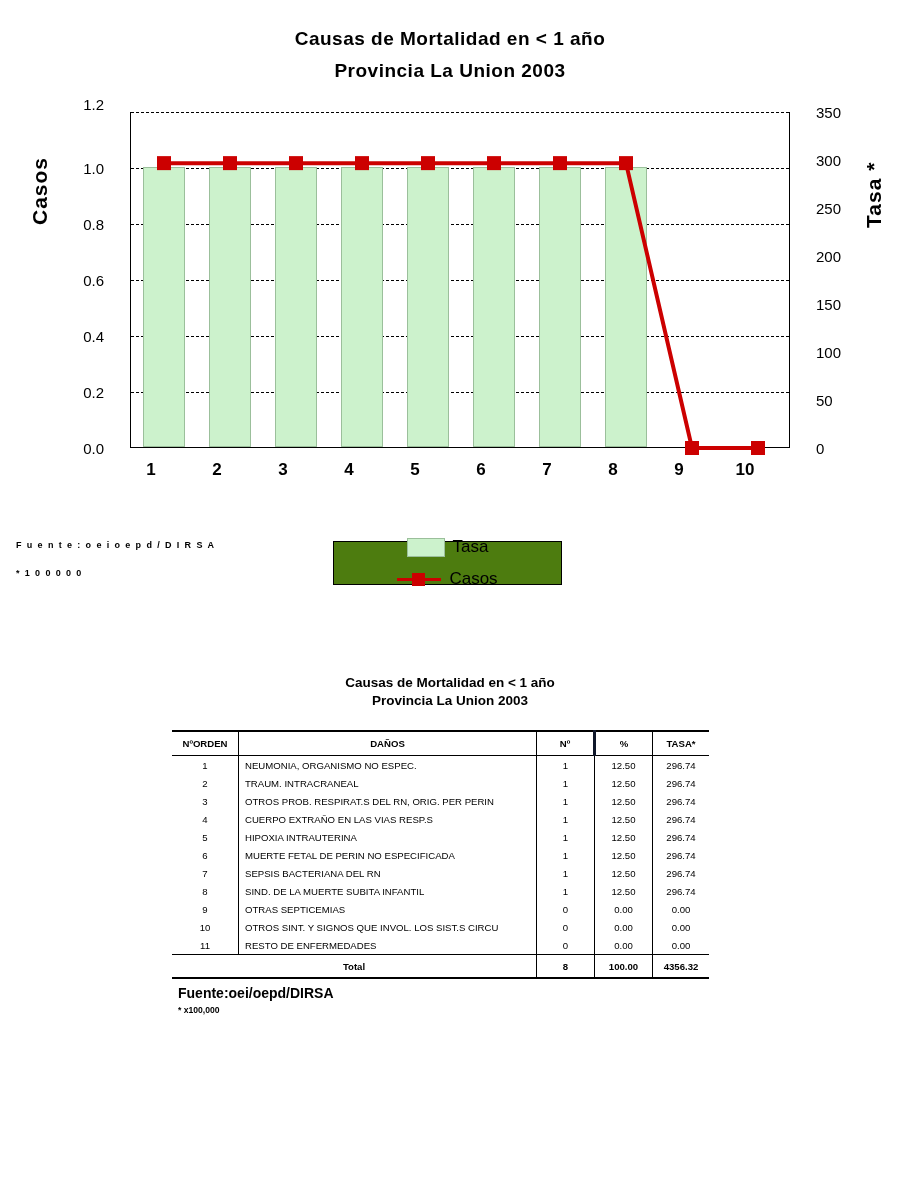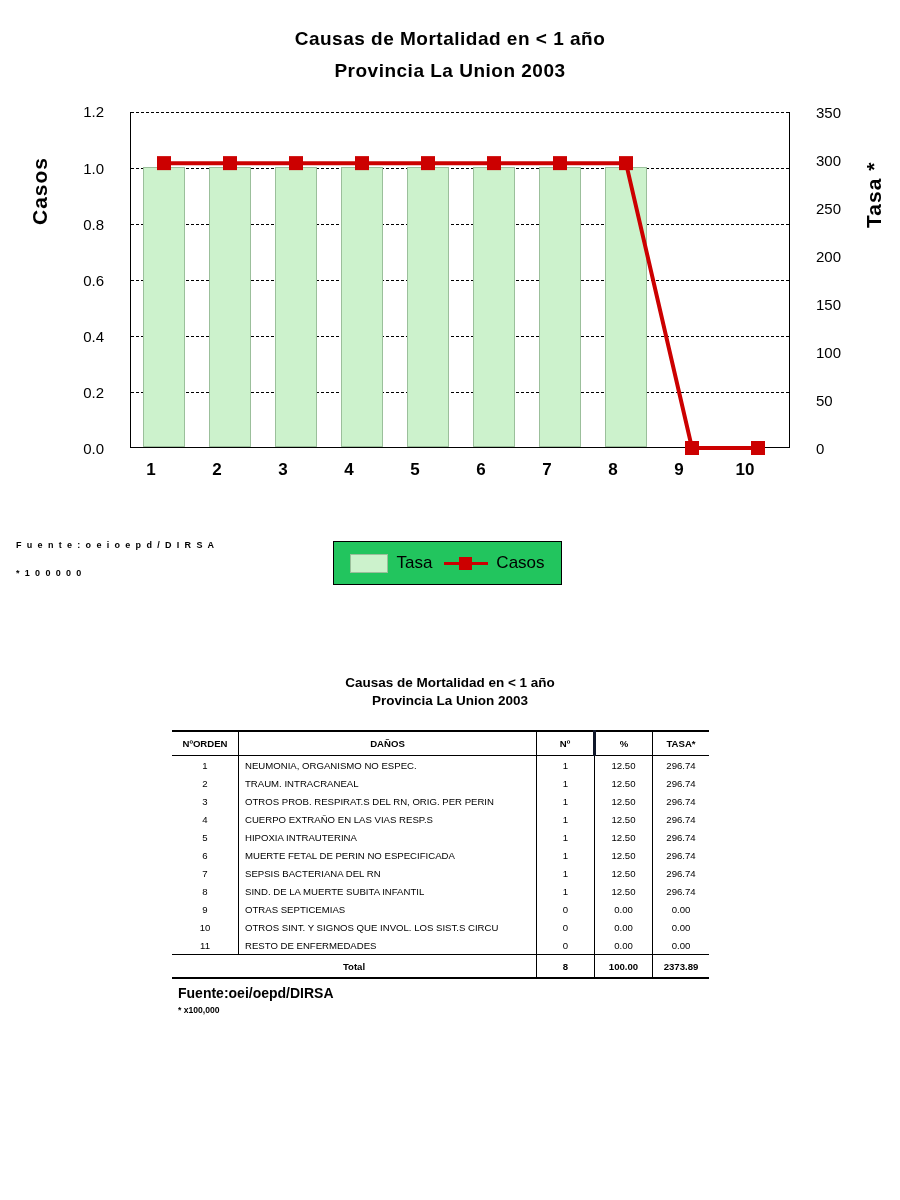--- a/index.html
+++ b/index.html
@@ -153,26 +153,27 @@
   }
 
   
   #legend {
     position: absolute;
     left: 333px;
     top: 541px;
     width: 229px;
     height: 44px;
     border: 1px solid #000;
-    background: #22c55e;
+    background: #4d7c0f;
     display: flex;
     align-items: center;
     justify-content: center;
     gap: 12px;
     box-sizing: border-box;
+    flex-direction: column;
   }
   .legend-swatch-bar {
     width: 36px;
     height: 17px;
     background: #ccf2cc;
     border: 1px solid #9bbf9b;
   }
   .legend-text {
     font-size: 17px;
   }
@@ -293,21 +294,21 @@
 <body>
 
 <div id="chart-block">
 
   <div id="chart-title-1" class="chart-title">Causas de Mortalidad en &lt; 1 año</div>
   <div id="chart-title-2" class="chart-title">Provincia La Union 2003</div>
 
   <div id="axis-title-left">Casos</div>
   <div id="axis-title-right">Tasa *</div>
 
-  <div class="y-left-label" style="top:103px;">1.2</div>
+  <div class="y-left-label" style="top:96px;">1.2</div>
   <div class="y-left-label" style="top:160px;">1.0</div>
   <div class="y-left-label" style="top:216px;">0.8</div>
   <div class="y-left-label" style="top:272px;">0.6</div>
   <div class="y-left-label" style="top:328px;">0.4</div>
   <div class="y-left-label" style="top:384px;">0.2</div>
   <div class="y-left-label" style="top:440px;">0.0</div>
 
   <div class="y-right-label" style="top:104px;">350</div>
   <div class="y-right-label" style="top:152px;">300</div>
   <div class="y-right-label" style="top:200px;">250</div>
@@ -489,21 +490,21 @@
             <td class="orden">11</td>
             <td class="danos">RESTO DE ENFERMEDADES</td>
             <td class="num">0</td>
             <td class="pct">0.00</td>
             <td class="tasa">0.00</td>
           </tr>
           <tr class="total-row">
             <td class="total-label" colspan="2">Total</td>
             <td class="num">8</td>
             <td class="pct">100.00</td>
-            <td class="tasa">2373.89</td>
+            <td class="tasa">4356.32</td>
           </tr>
         </tbody>
     </table>
   </div>
 
   <div id="table-source">Fuente:oei/oepd/DIRSA</div>
   <div id="table-source-2">* x100,000</div>
 </div>
 
 </body></html>

